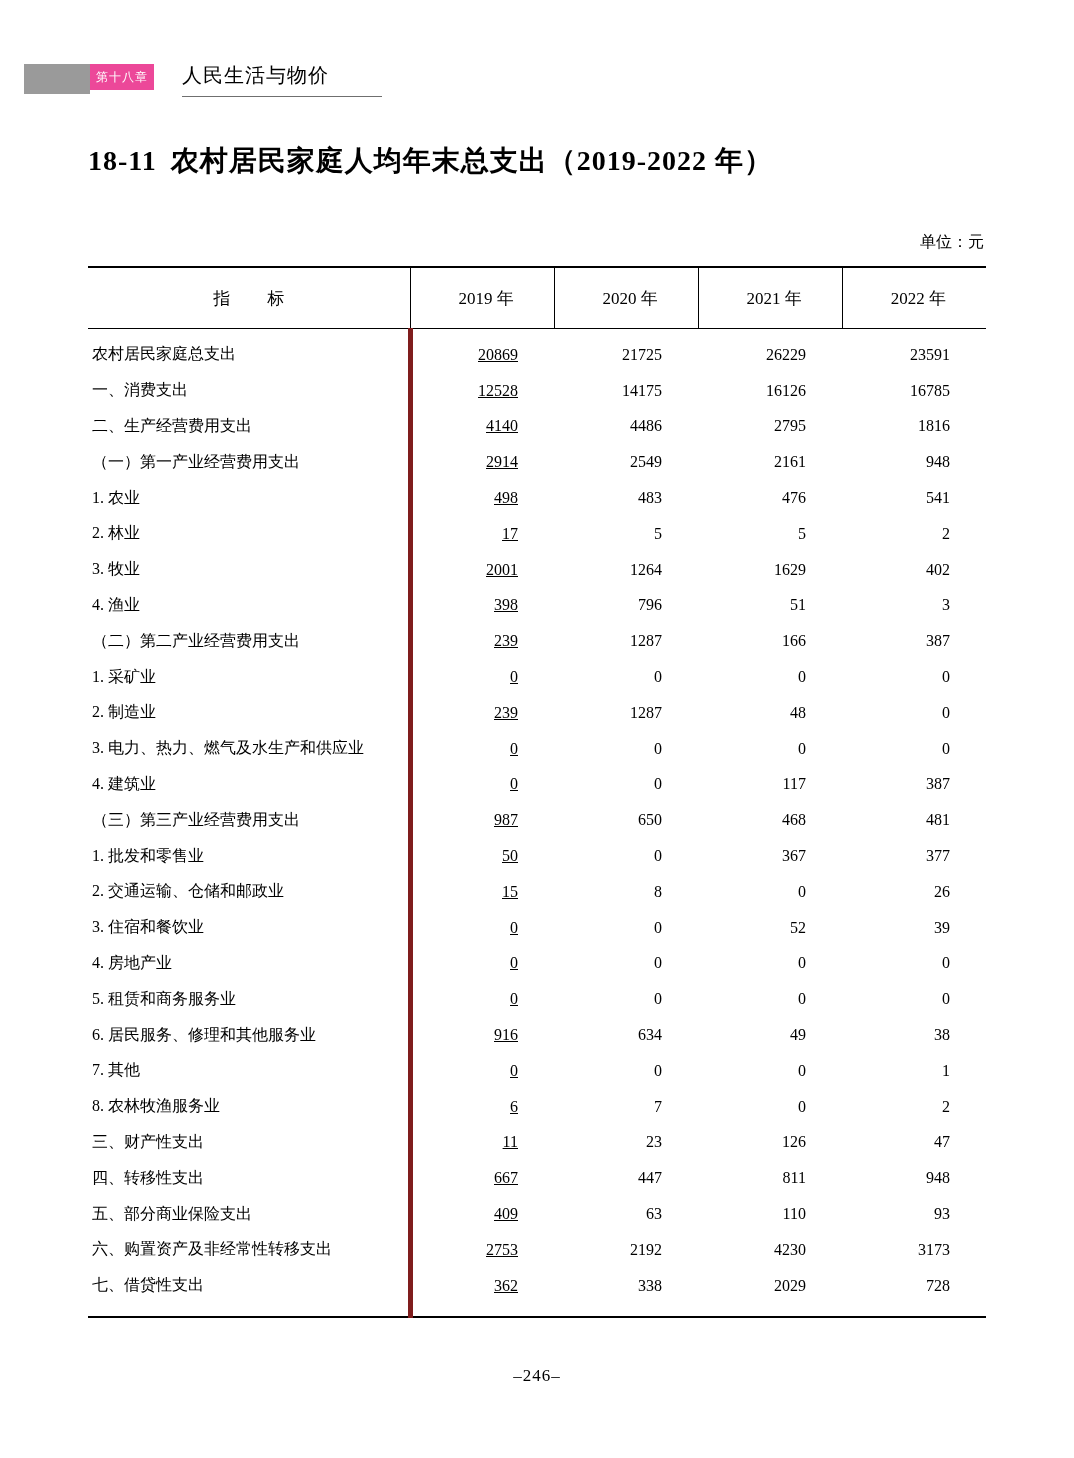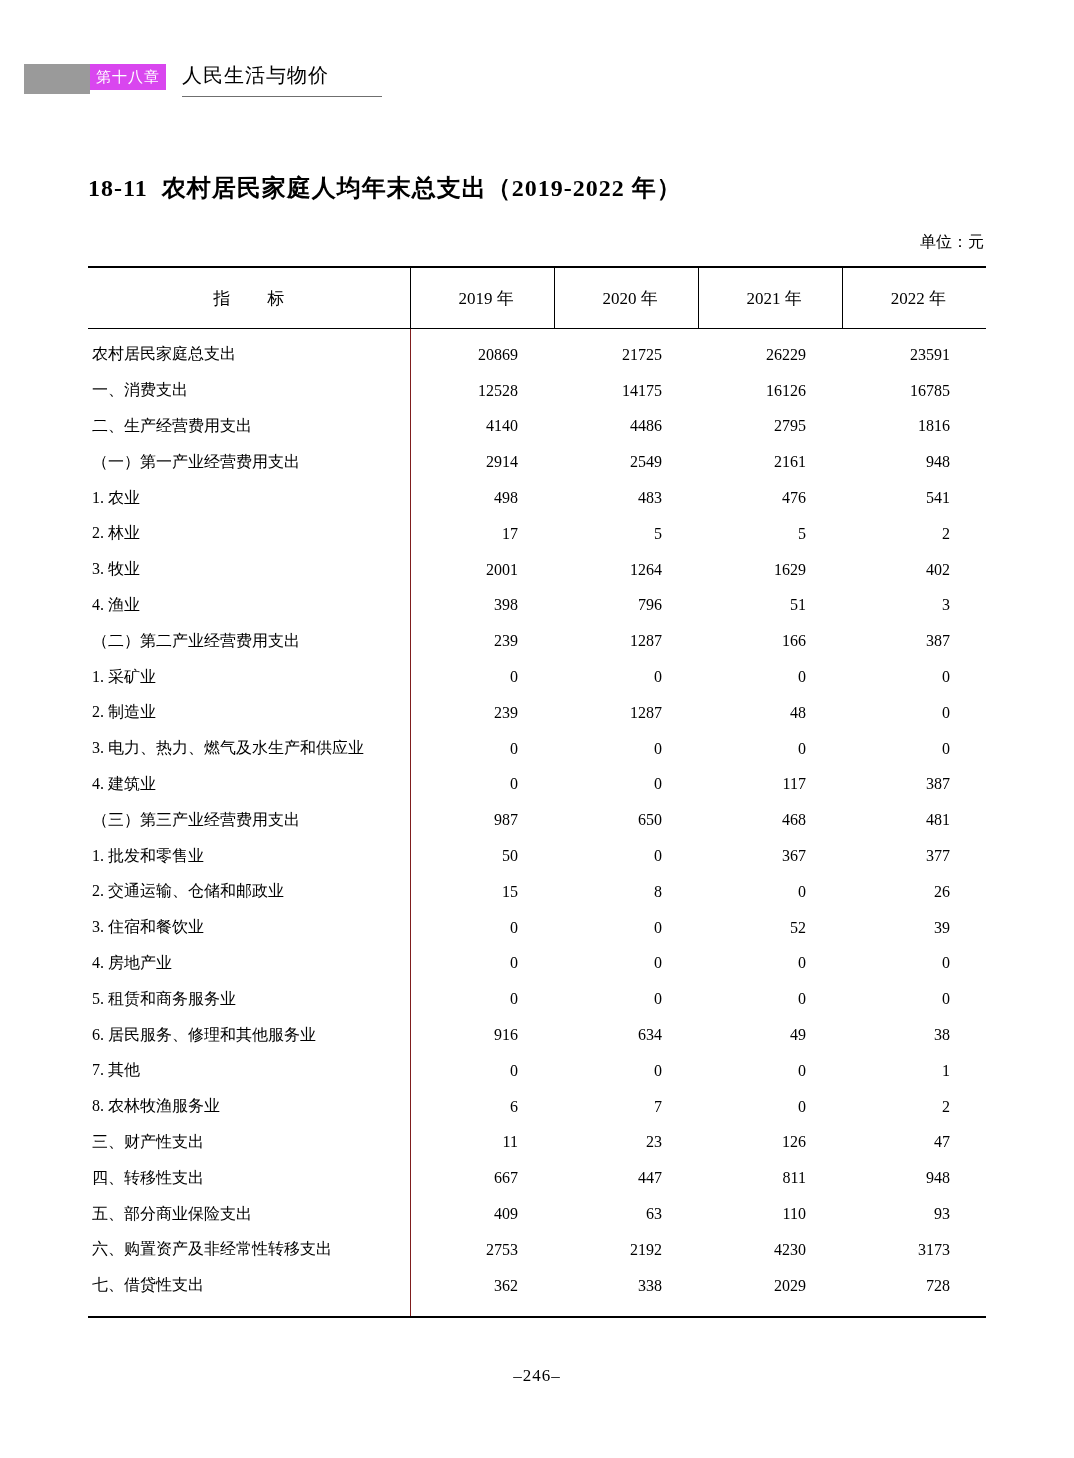--- a/index.html
+++ b/index.html
@@ -36,23 +36,23 @@
     width: 66px;
     height: 30px;
     background: #9a9a9a;
     flex: 0 0 auto;
     margin-top: 2px;
   }
   .header-chip {
     position: absolute;
     left: 66px;
     top: 2px;
-    background: #d946ef;
+    background: #ec4899;
     color: #ffffff;
-    font-size: 15px;
+    font-size: 12px;
     line-height: 26px;
     height: 26px;
     padding: 0 6px;
     letter-spacing: 1px;
     font-family: "Liberation Sans", sans-serif;
     white-space: nowrap;
   }
   .header-title {
     position: absolute;
     left: 158px;
@@ -65,23 +65,23 @@
     position: absolute;
     left: 158px;
     top: 34px;
     width: 200px;
     border-bottom: 1px solid #6f6f6f;
   }
 
   
   .doc-title {
     position: absolute;
-    top: 172px;
+    top: 142px;
     left: 88px;
-    font-size: 24px;
+    font-size: 28px;
     font-weight: bold;
     letter-spacing: 1px;
     white-space: nowrap;
   }
   .doc-title .num {
     margin-right: 14px;
   }
 
   .unit {
     position: absolute;
@@ -129,21 +129,22 @@
   tbody td.label {
     padding-left: 4px;
     white-space: nowrap;
   }
   tbody td.val {
     text-align: right;
     padding-right: 36px;
     font-family: "Liberation Serif", serif;
   }
   tbody td.first-val {
-    border-left: 1px solid #7f1d1d;
+    border-left: 5px solid #7f1d1d;
+    text-decoration: underline;
   }
   tbody tr:first-child td {
     padding-top: 8px;
   }
   tbody tr:last-child td {
     border-bottom: 2.5px solid #000;
     padding-bottom: 12px;
   }
   
   .lvl0 { padding-left: 4px; }

